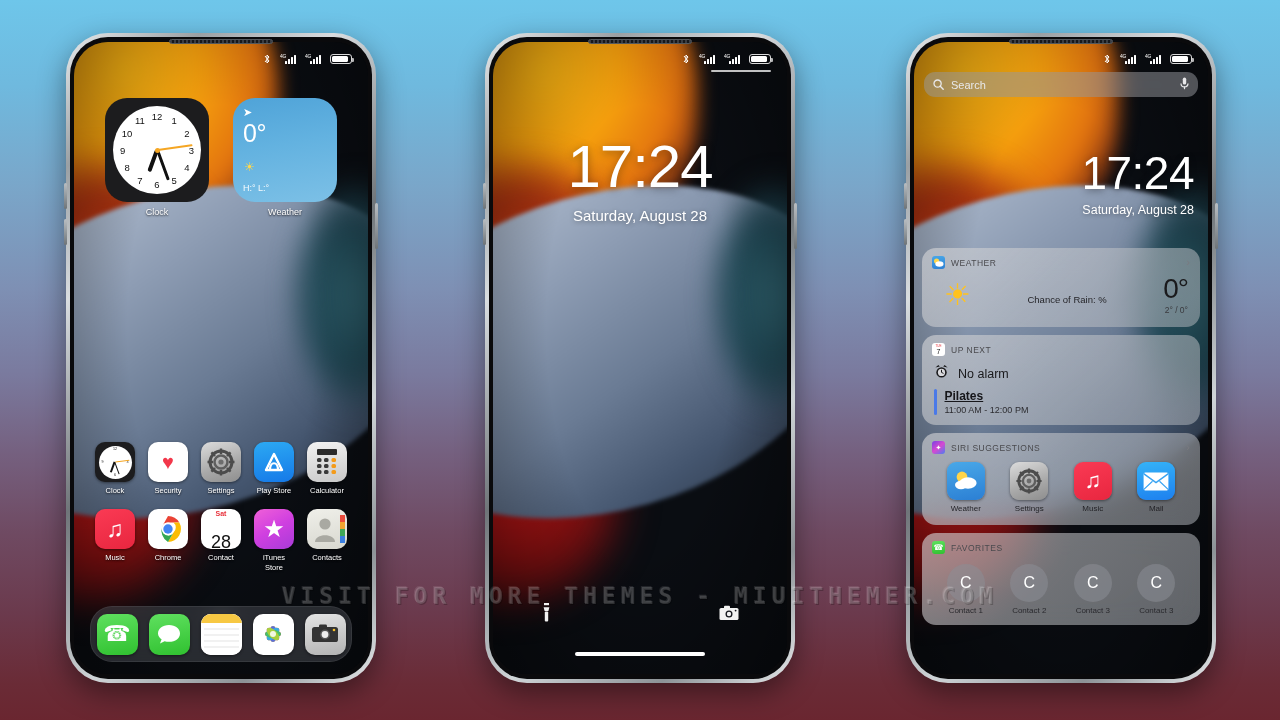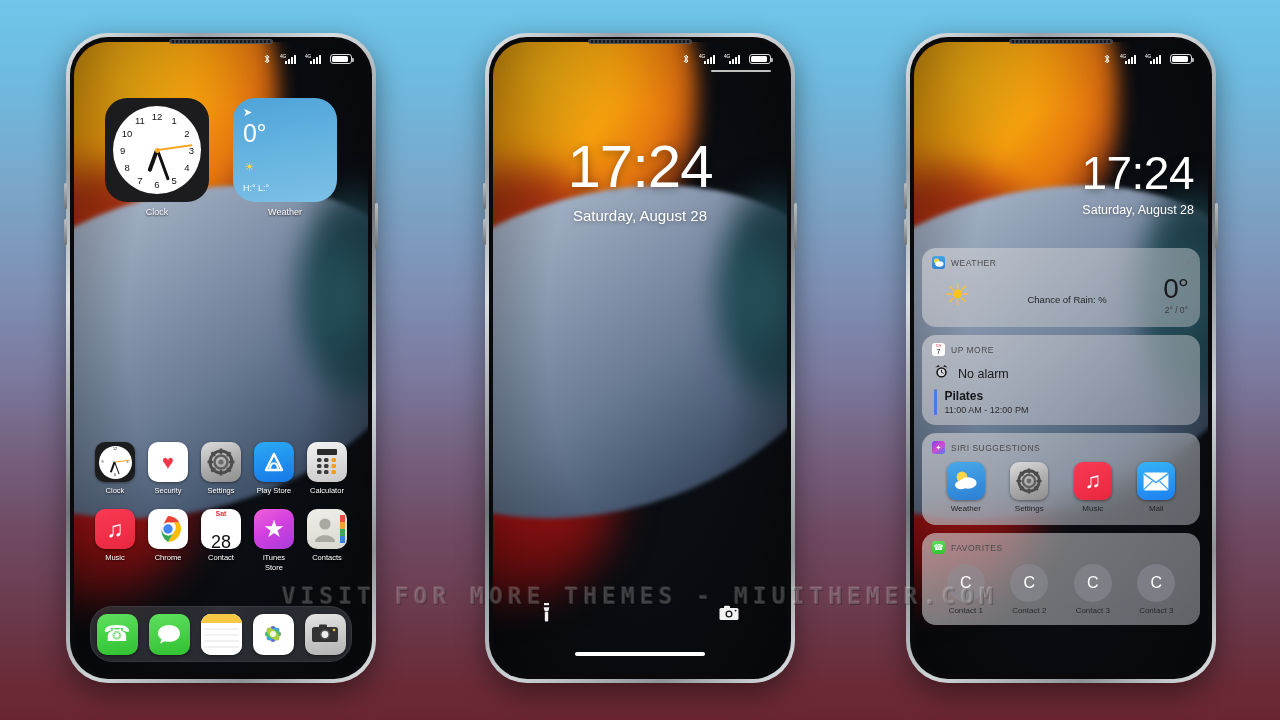--- a/index.html
+++ b/index.html
@@ -629,20 +629,36 @@
               <i style="height:5px"></i>
               <i style="height:7px"></i>
               <i style="height:9px"></i>
             </span>
         </span>
         <span class="batt">
             <i></i>
           </span>
       </div>
 
+      <div class="searchbar">
+        <span>
+          <svg width="11" height="11" viewBox="0 0 11 11">
+            <circle cx="4.6" cy="4.6" r="3.6" fill="none" stroke="#e8e8ea" stroke-width="1.3"></circle>
+            <line x1="7.3" y1="7.3" x2="10.2" y2="10.2" stroke="#e8e8ea" stroke-width="1.4" stroke-linecap="round"></line>
+          </svg>
+        </span>
+        <span class="txt">Search</span>
+        <span>
+          <svg width="9" height="13" viewBox="0 0 9 13">
+            <rect x="2.8" y="0.6" width="3.4" height="7" rx="1.7" fill="#e8e8ea"></rect>
+            <path d="M1 6.4 A3.5 3.5 0 0 0 8 6.4" fill="none" stroke="#e8e8ea" stroke-width="1.2"></path>
+            <line x1="4.5" y1="9.6" x2="4.5" y2="12.2" stroke="#e8e8ea" stroke-width="1.2"></line>
+          </svg>
+        </span>
+      </div>
 
       <div class="p3-time">
         <div class="t">17:24</div>
         <div class="d">Saturday, August 28</div>
       </div>
 
       <div class="cards">
 
         <div class="card">
           <div class="card-head">
@@ -664,39 +680,39 @@
             </span>
           </div>
         </div>
 
         <div class="card">
           <div class="card-head">
             <span class="hicon" style="background:#fff;flex-direction:column;line-height:1;">
               <span style="font-size:3px;color:#e8323c;">TUE</span>
               <span style="font-size:7px;color:#111;">7</span>
             </span>
-            <span class="htitle">UP MORE</span>
+            <span class="htitle">UP NEXT</span>
           </div>
           <div class="un-alarm">
             <span>
               <svg width="15" height="15" viewBox="0 0 15 15">
                 <circle cx="7.5" cy="8.4" r="5.2" fill="#1a1a1c"></circle>
                 <circle cx="7.5" cy="8.4" r="3.6" fill="#d9d9dd"></circle>
                 <line x1="7.5" y1="8.4" x2="7.5" y2="5.8" stroke="#1a1a1c" stroke-width="1"></line>
                 <line x1="7.5" y1="8.4" x2="9.5" y2="9.4" stroke="#1a1a1c" stroke-width="1"></line>
                 <path d="M1.4 3.4 L4.4 0.9 L5.8 2.6 Z" fill="#1a1a1c"></path>
                 <path d="M13.6 3.4 L10.6 0.9 L9.2 2.6 Z" fill="#1a1a1c"></path>
               </svg>
             </span>
             <span class="atext">No alarm</span>
           </div>
           <div class="un-ev">
             <span class="bar"></span>
             <span>
-              <span class="ev-t" style="display:block;">Pilates</span>
+              <span class="ev-t" style="display:block;text-decoration:underline;">Pilates</span>
               <span class="ev-s" style="display:block;">11:00 AM - 12:00 PM</span>
             </span>
           </div>
         </div>
 
         <div class="card">
           <div class="card-head">
             <span class="hicon" style="background:linear-gradient(140deg,#7b3fe4,#d64ad0 50%,#4a7ef0);">
               <span style="color:#fff;font-size:7px;">✦</span>
             </span>

